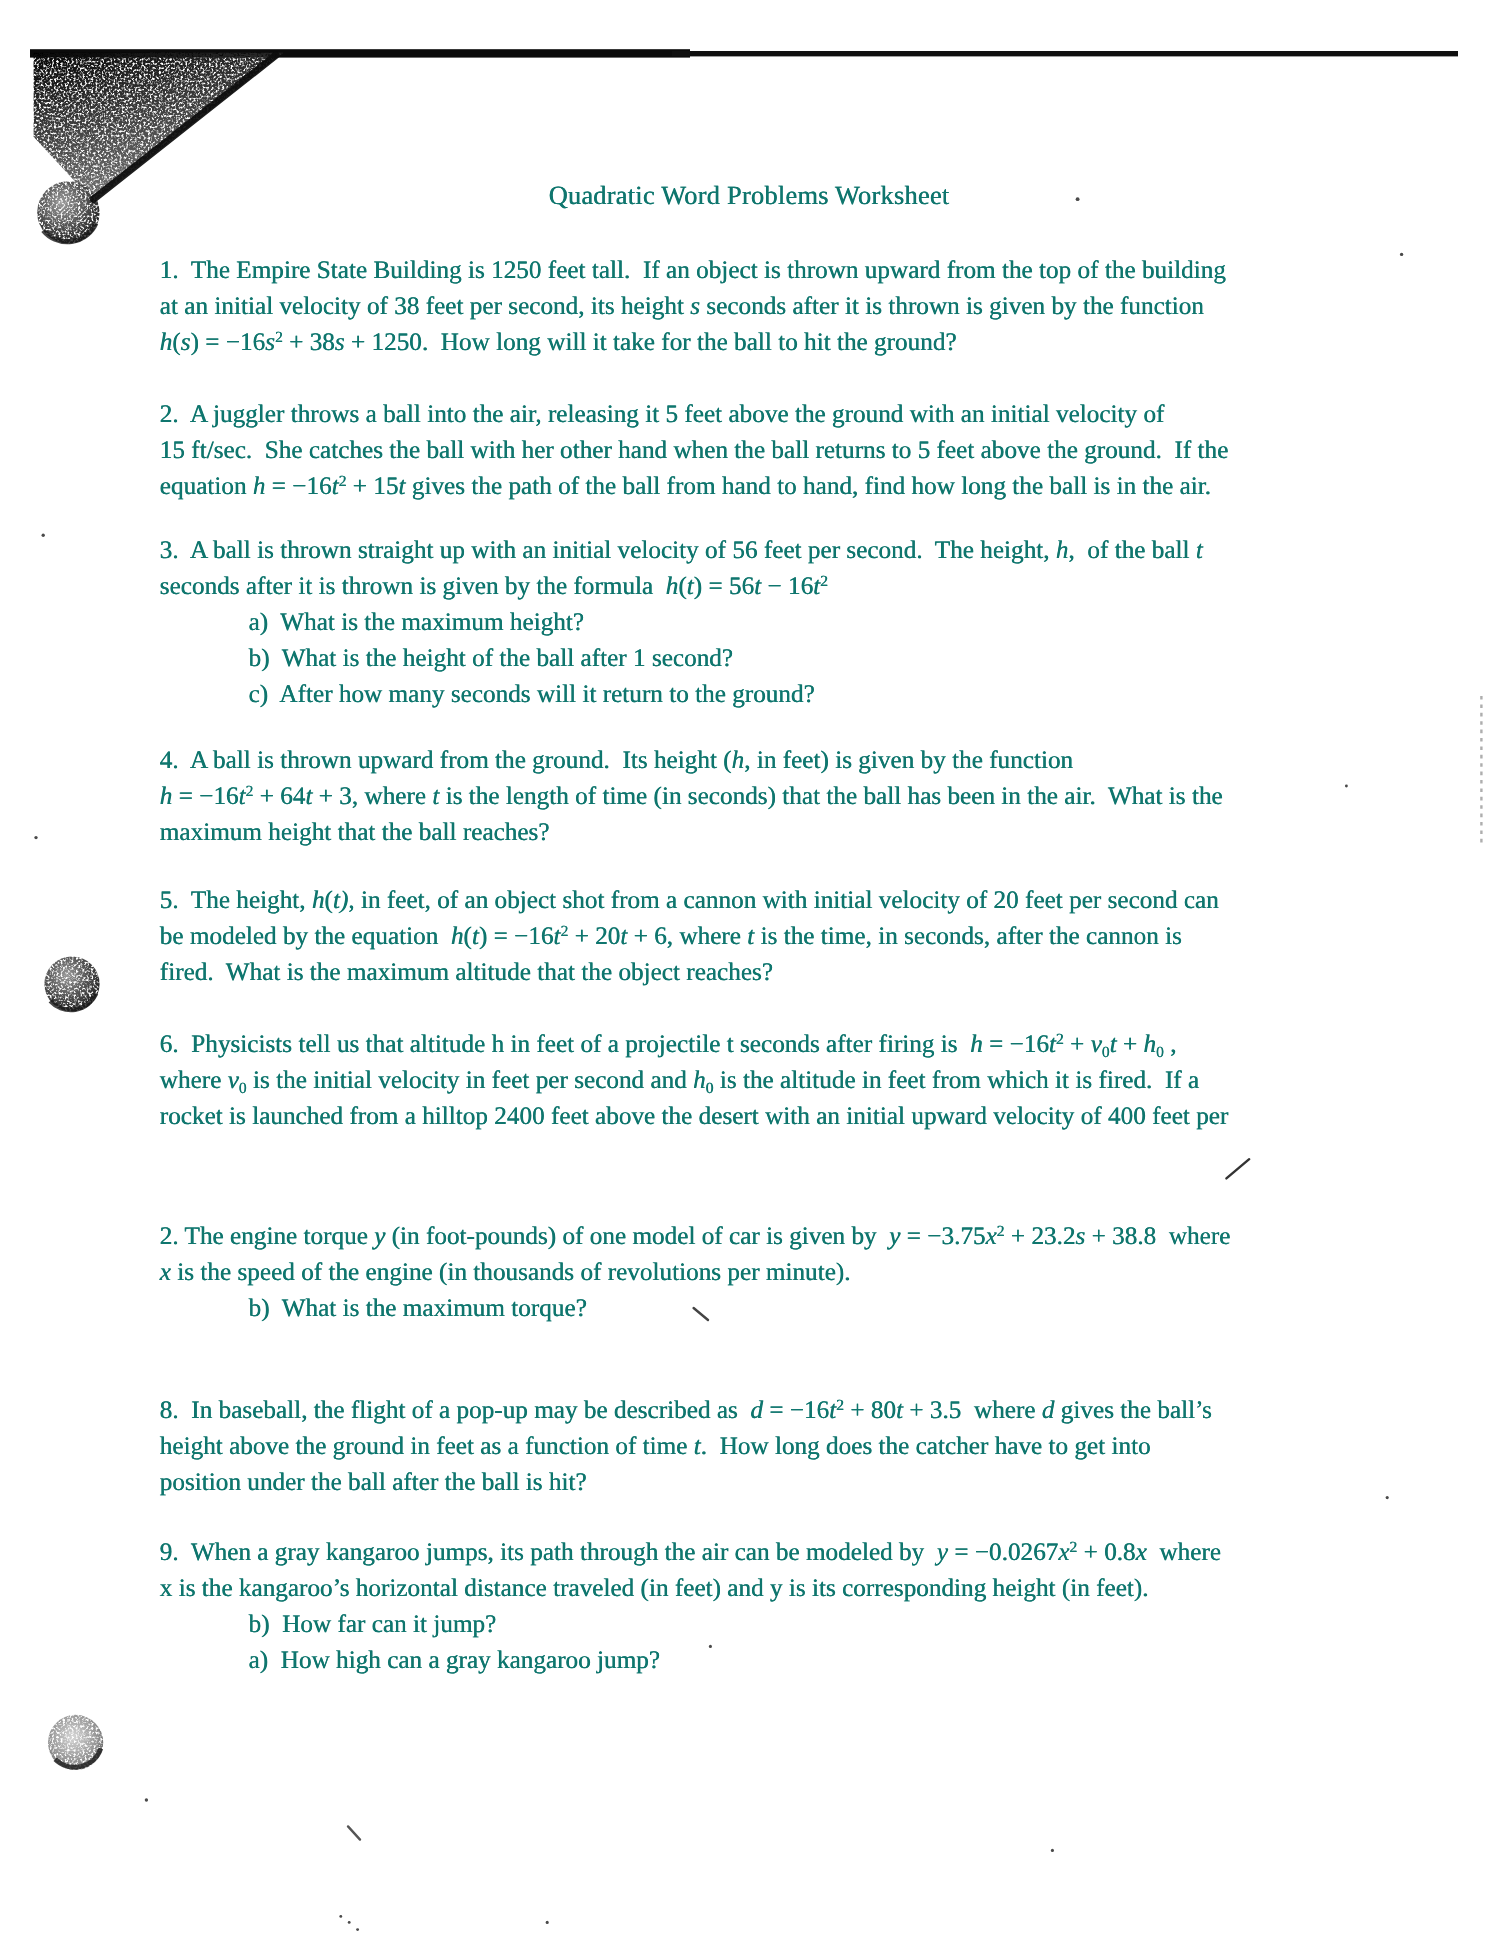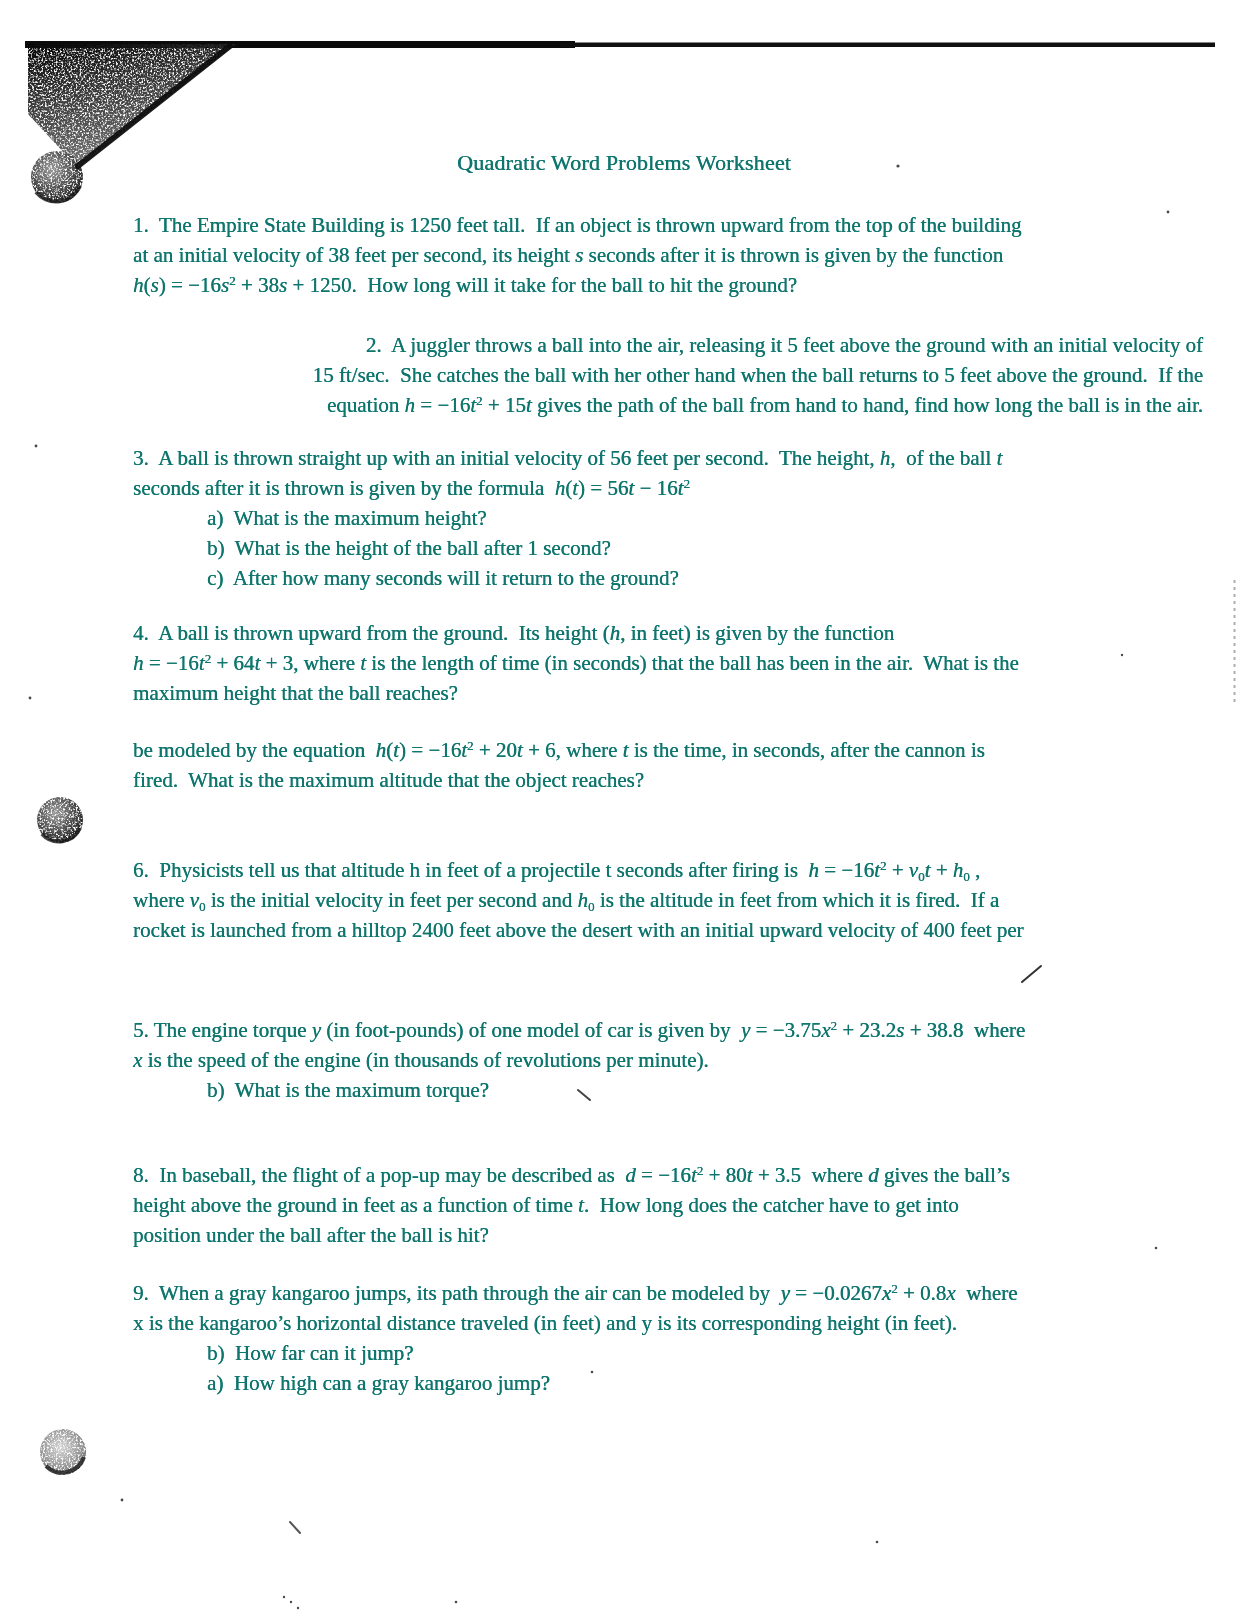--- a/index.html
+++ b/index.html
@@ -118,48 +118,49 @@
   </svg>
 
   <h1 class="title">Quadratic Word Problems Worksheet</h1>
 
   <div id="problems">
       <div class="problem" style="top: 210px;">
         <div class="line"><span>1.  The Empire State Building is 1250 feet tall.  If an object is thrown upward from the top of the building</span></div>
         <div class="line"><span>at an initial velocity of 38 feet per second, its height </span><span class="i">s</span><span> seconds after it is thrown is given by the function</span></div>
         <div class="line"><span class="i">h</span><span>(</span><span class="i">s</span><span>) = −16</span><span class="i">s</span><span class="sup">2</span><span> + 38</span><span class="i">s</span><span> + 1250.  How long will it take for the ball to hit the ground?</span></div>
       </div>
-      <div class="problem" style="top: 330px; text-align: right;">
+      <div class="problem" style="top: 330px;">
         <div class="line"><span>2.  A juggler throws a ball into the air, releasing it 5 feet above the ground with an initial velocity of</span></div>
         <div class="line"><span>15 ft/sec.  She catches the ball with her other hand when the ball returns to 5 feet above the ground.  If the</span></div>
         <div class="line"><span>equation </span><span class="i">h</span><span> = −16</span><span class="i">t</span><span class="sup">2</span><span> + 15</span><span class="i">t</span><span> gives the path of the ball from hand to hand, find how long the ball is in the air.</span></div>
       </div>
       <div class="problem" style="top: 443px;">
         <div class="line"><span>3.  A ball is thrown straight up with an initial velocity of 56 feet per second.  The height, </span><span class="i">h</span><span>,  of the ball </span><span class="i">t</span></div>
         <div class="line"><span>seconds after it is thrown is given by the formula  </span><span class="i">h</span><span>(</span><span class="i">t</span><span>) = 56</span><span class="i">t</span><span> − 16</span><span class="i">t</span><span class="sup">2</span></div>
         <div class="line indent"><span>a)  What is the maximum height?</span></div>
         <div class="line indent"><span>b)  What is the height of the ball after 1 second?</span></div>
         <div class="line indent"><span>c)  After how many seconds will it return to the ground?</span></div>
       </div>
       <div class="problem" style="top: 618px;">
         <div class="line"><span>4.  A ball is thrown upward from the ground.  Its height (</span><span class="i">h</span><span>, in feet) is given by the function</span></div>
         <div class="line"><span class="i">h</span><span> = −16</span><span class="i">t</span><span class="sup">2</span><span> + 64</span><span class="i">t</span><span> + 3, where </span><span class="i">t</span><span> is the length of time (in seconds) that the ball has been in the air.  What is the</span></div>
         <div class="line"><span>maximum height that the ball reaches?</span></div>
       </div>
       <div class="problem" style="top: 735px;">
+        <div class="line"><span>5.  The height, </span><span class="i">h</span><span>(</span><span class="i">t</span><span class="i">)</span><span>, in feet, of an object shot from a cannon with initial velocity of 20 feet per second can</span></div>
         <div class="line"><span>be modeled by the equation  </span><span class="i">h</span><span>(</span><span class="i">t</span><span>) = −16</span><span class="i">t</span><span class="sup">2</span><span> + 20</span><span class="i">t</span><span> + 6, where </span><span class="i">t</span><span> is the time, in seconds, after the cannon is</span></div>
         <div class="line"><span>fired.  What is the maximum altitude that the object reaches?</span></div>
       </div>
       <div class="problem" style="top: 855px;">
         <div class="line"><span>6.  Physicists tell us that altitude h in feet of a projectile t seconds after firing is  </span><span class="i">h</span><span> = −16</span><span class="i">t</span><span class="sup">2</span><span> + </span><span class="i">v</span><span class="sub">0</span><span class="i">t</span><span> + </span><span class="i">h</span><span class="sub">0</span><span> ,</span></div>
         <div class="line"><span>where </span><span class="i">v</span><span class="sub">0</span><span> is the initial velocity in feet per second and </span><span class="i">h</span><span class="sub">0</span><span> is the altitude in feet from which it is fired.  If a</span></div>
         <div class="line"><span>rocket is launched from a hilltop 2400 feet above the desert with an initial upward velocity of 400 feet per</span></div>
       </div>
       <div class="problem" style="top: 1015px;">
-        <div class="line"><span>5. The engine torque </span><span class="i">y</span><span> (in foot-pounds) of one model of car is given by  </span><span class="i">y</span><span> = −3.75</span><span class="i">x</span><span class="sup">2</span><span> + 23.2</span><span class="i">s</span><span> + 38.8  where</span></div>
+        <div class="line"><span>2. The engine torque </span><span class="i">y</span><span> (in foot-pounds) of one model of car is given by  </span><span class="i">y</span><span> = −3.75</span><span class="i">x</span><span class="sup">2</span><span> + 23.2</span><span class="i">s</span><span> + 38.8  where</span></div>
         <div class="line"><span class="i">x</span><span> is the speed of the engine (in thousands of revolutions per minute).</span></div>
         <div class="line indent"><span>b)  What is the maximum torque?</span></div>
       </div>
       <div class="problem" style="top: 1160px;">
         <div class="line"><span>8.  In baseball, the flight of a pop-up may be described as  </span><span class="i">d</span><span> = −16</span><span class="i">t</span><span class="sup">2</span><span> + 80</span><span class="i">t</span><span> + 3.5  where </span><span class="i">d</span><span> gives the ball’s</span></div>
         <div class="line"><span>height above the ground in feet as a function of time </span><span class="i">t</span><span>.  How long does the catcher have to get into</span></div>
         <div class="line"><span>position under the ball after the ball is hit?</span></div>
       </div>
       <div class="problem" style="top: 1278px;">
         <div class="line"><span>9.  When a gray kangaroo jumps, its path through the air can be modeled by  </span><span class="i">y</span><span> = −0.0267</span><span class="i">x</span><span class="sup">2</span><span> + 0.8</span><span class="i">x</span><span>  where</span></div>

